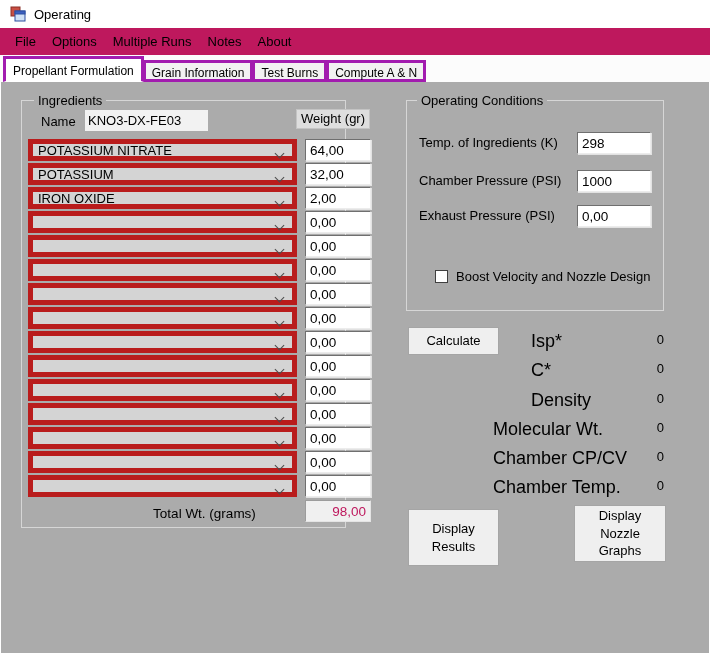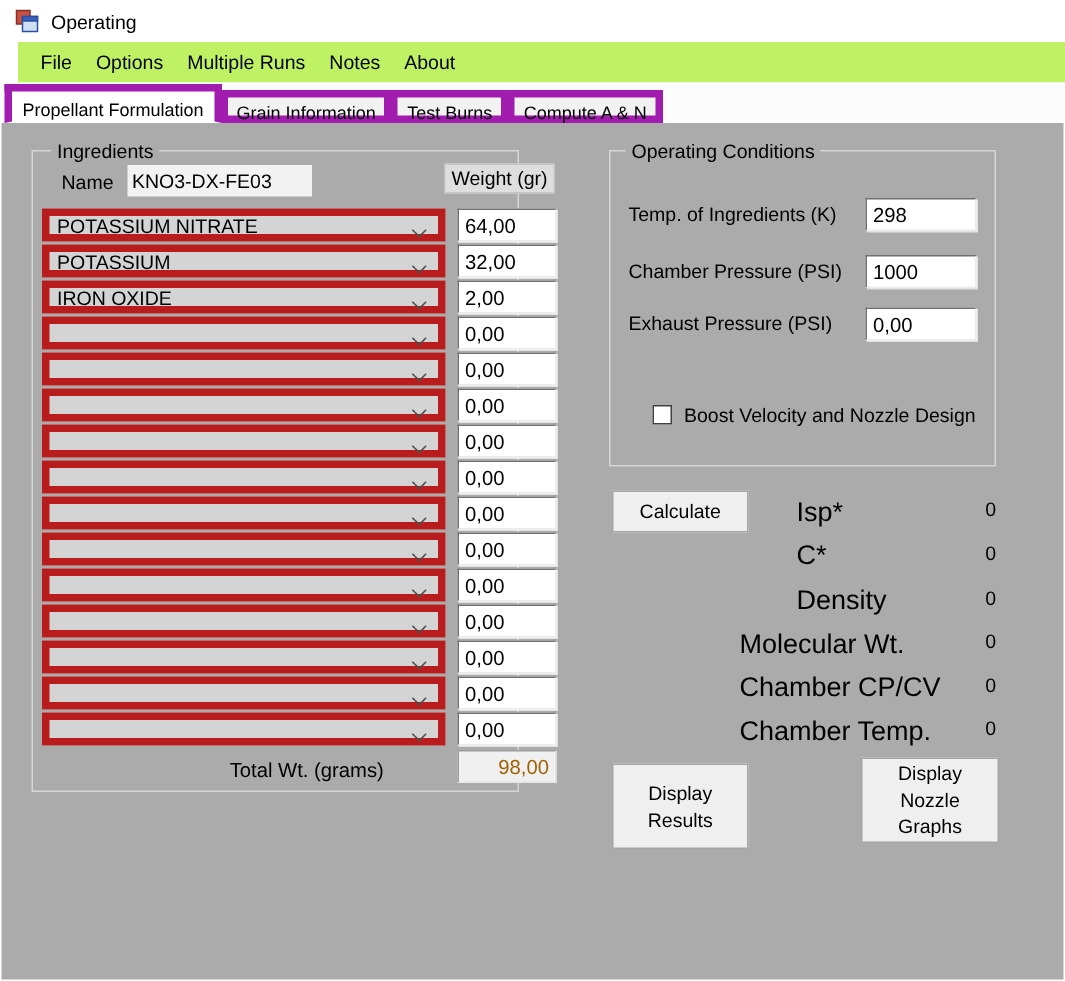--- a/index.html
+++ b/index.html
@@ -7,25 +7,25 @@
   .win {
     position: relative; width: 710px; height: 654px;
     background: #ffffff; overflow: hidden;
     font-family: "Liberation Sans", sans-serif; color: #000;
   }
   
   .titlebar { position:absolute; left:0; top:0; right:0; height:28px; background:#ffffff; display:flex; align-items:center; }
   .titlebar .appicon { margin:0 8px 0 10px; width:16px; height:16px; }
   .titlebar .title { font-size:13px; }
   
-  .menubar { position:absolute; left:12px; top:28px; right:0; height:27px; background:#bef264; display:flex; align-items:center; padding-left:7px; }
+  .menubar { position:absolute; left:0; top:28px; right:0; height:27px; background:#be185d; display:flex; align-items:center; padding-left:7px; }
   .menu-item { font-size:13px; padding:4px 8px; cursor:default; }
   
   .tabstrip { position:absolute; left:0; top:55px; right:0; height:27px; background:#fcfcfc; display:flex; align-items:flex-end; padding-left:3px; }
-  .tab { font-size:12px; height:22px; line-height:20px; padding:0 6px; background:#f2f2f2; border:5px solid #a21caf; margin-left:-1px; white-space:nowrap; }
+  .tab { font-size:12px; height:22px; line-height:20px; padding:0 6px; background:#f2f2f2; border:3px solid #a21caf; margin-left:-1px; white-space:nowrap; }
   .tab:first-of-type { margin-left:0; }
   .tab.selected { height:26px; line-height:25px; background:#ffffff; border-bottom:1px solid #ffffff; position:relative; z-index:2; padding:0 7px; }
   
   .content { position:absolute; left:1px; right:1px; top:82px; bottom:1px; background:#ababab; }
   
   .groupbox { position:absolute; border:1px solid #d6d6d6; }
   .gb-ingredients { left:20px; top:18px; width:325px; height:428px; }
   .gb-operating  { left:405px; top:18px; width:258px; height:211px; }
   .legend { position:absolute; top:-8px; font-size:13px; background:#ababab; padding:0 4px; white-space:nowrap; }
   .gb-ingredients .legend { left:12px; }
@@ -45,21 +45,21 @@
     position:absolute; height:22px; background:#ffffff;
     border:1px solid; border-color:#6f6f6f #ececec #ececec #6f6f6f;
     box-shadow:1px 1px 0 rgba(255,255,255,.65);
     font:13.5px "Liberation Sans", sans-serif; text-align:left; padding:0 4px;
   }
   .weight-input { left:277px; top:0; width:66px; }
   
   .total-label { position:absolute; left:80px; top:405px; width:205px; text-align:center; font-size:13.5px; }
   .total-input { position:absolute; left:283px; top:399px; width:66px; height:22px;
     background:#f0f0f0; border:1px solid; border-color:#9c9c9c #e4e4e4 #e4e4e4 #9c9c9c;
-    font:13.5px "Liberation Sans", sans-serif; color:#a16207; text-align:right; padding:0 4px; }
+    font:13.5px "Liberation Sans", sans-serif; color:#be185d; text-align:right; padding:0 4px; }
   
   .op-fields { position:absolute; left:12px; right:12px; top:31px; }
   .op-row { position:relative; height:22px; }
   .op-row:nth-child(1) { margin-bottom:16px; }
   .op-row:nth-child(2) { margin-bottom:13px; }
   .op-label { font-size:13px; line-height:22px; white-space:nowrap; }
   .op-input { right:0; top:0; width:74px; }
   .op-check { position:absolute; left:28px; top:168px; display:flex; align-items:center; cursor:default; }
   .checkbox { width:13px; height:13px; background:#fff; border:1px solid #404040; margin-right:8px; flex:none; }
   .check-label { font-size:13px; white-space:nowrap; }

